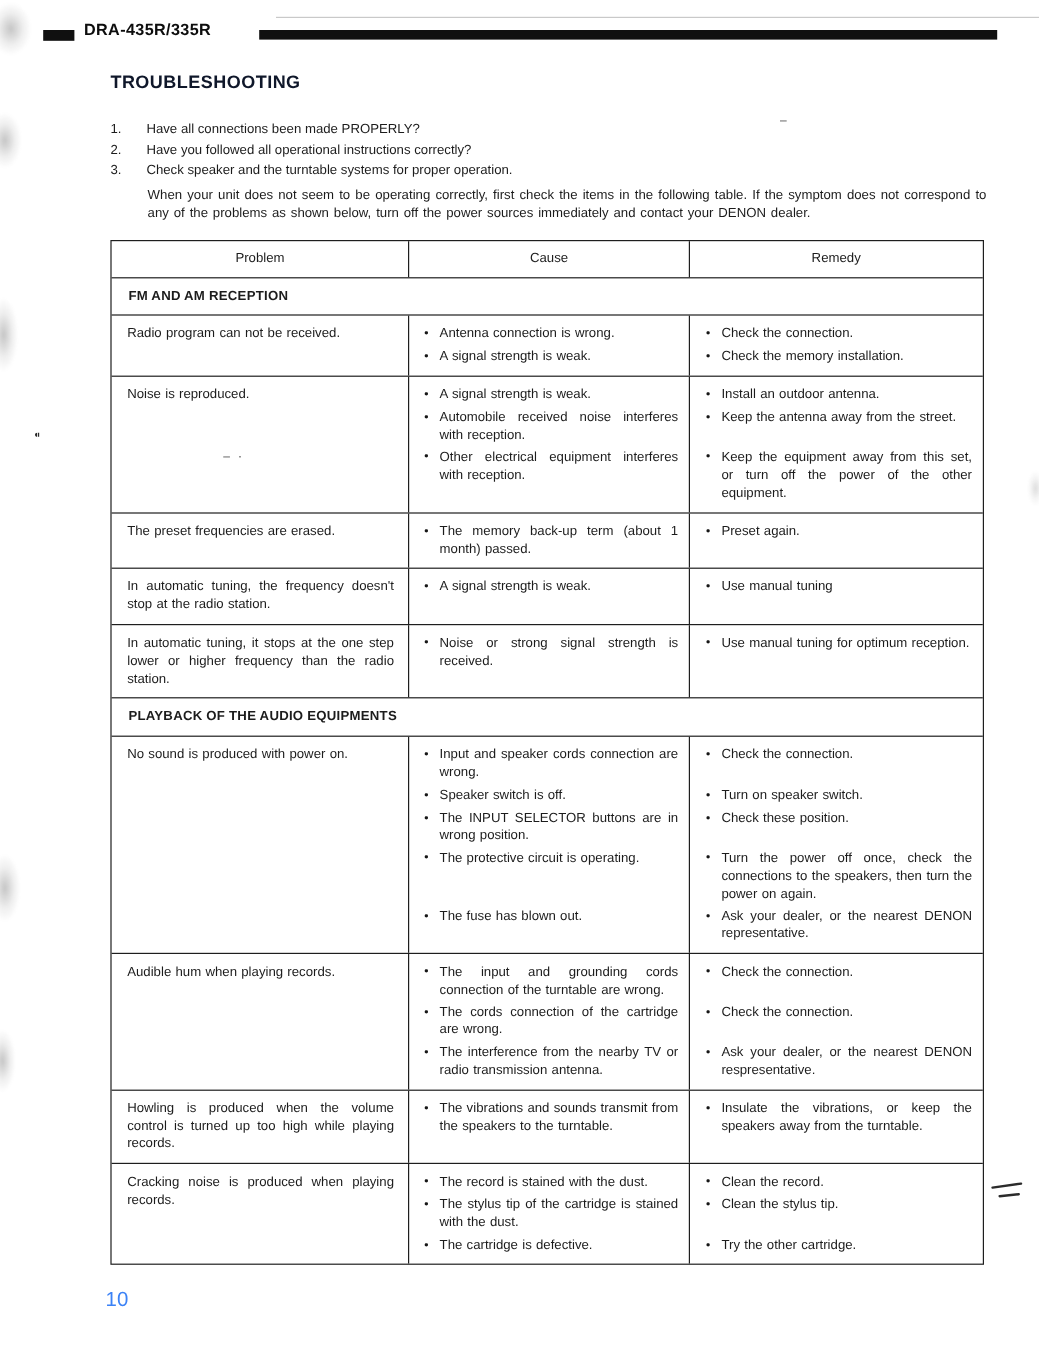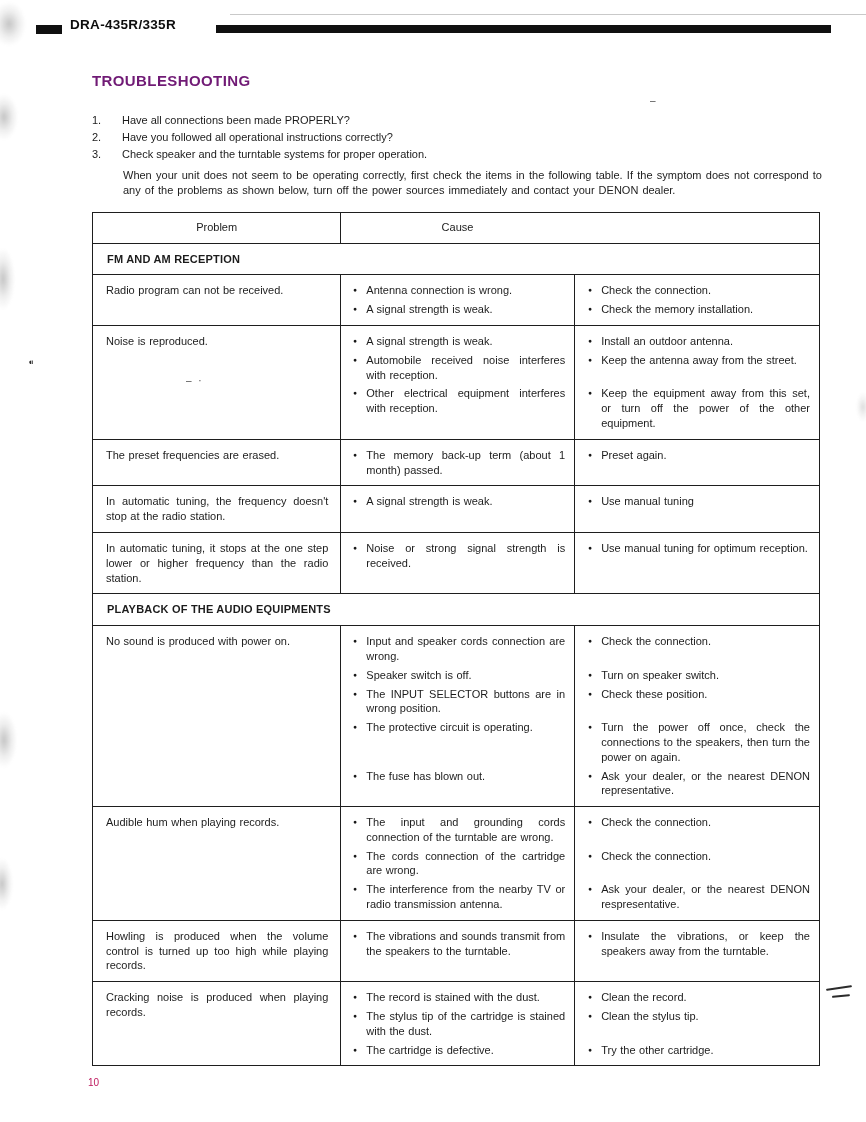--- a/index.html
+++ b/index.html
@@ -17,21 +17,21 @@
 
   
   .model-bar { position:absolute; top:18px; left:0; right:0; height:20px;text-align:center; }
   .model-sq { position:absolute; left:36px; top:7px; width:26px; height:9px; background:#101010; }
   .model-name { position:absolute; left:70px; top:0px; font-weight:bold; font-size:13.5px; letter-spacing:0.3px; color:#0d0d0d; }
   .model-rule { position:absolute; left:216px; top:7px; width:615px; height:8px; background:#101010; }
   .top-hairline { position:absolute; left:230px; top:-4px; width:636px; height:1px; background:#c9c9c9; }
 
   
   .content { position:absolute; top:62px; left:92px; width:730px; }
-  .doc-title { font-weight:bold; font-size:15px; letter-spacing:0.4px; color:#701a75; margin:12px 0 24px 0; }
+  .doc-title { font-weight:bold; font-size:15px; letter-spacing:0.4px; color:#0f172a; margin:0 0 24px 0; }
 
   .intro-item { display:flex; margin:0 0 2.5px 0; }
   .intro-num { width:30px; flex:none; }
   .intro-par { margin-top:6px; text-align:justify; word-spacing:1px;margin-left:31px; }
 
   
   .ttable { margin-top:14px; border:1.5px solid #1e1e1e; width:728px; }
   .thead { display:grid; grid-template-columns:248fr 234fr 246fr; }
   .hcell { text-align:center; padding:7px 4px 8px 4px; }
   .hcell + .hcell { border-left:1px solid #1e1e1e; }
@@ -44,21 +44,21 @@
   .pairs { position:relative; border-left:1px solid #1e1e1e; padding:8px 0; }
   .pairs::before { content:""; position:absolute; top:0; bottom:0; left:48.75%; width:1px; background:#1e1e1e; }
   .pair { display:grid; grid-template-columns:48.75% 51.25%; }
   .pair + .pair { margin-top:4px; }
   .pcell { padding:0 9px 0 12px; }
   .pcell.remedy-cell { padding-left:14px; }
   .bitem { position:relative; padding-left:13px; text-align:justify; word-spacing:0.5px; }
   .bitem::before { content:"●"; position:absolute; left:0; top:0; font-size:6.5px; line-height:14.8px; color:#161616; }
 
   
-  .page-num { position:absolute; left:88px; top:1076px; font-size:10px; color:#be185d; }
+  .page-num { position:absolute; left:88px; top:1076px; font-size:17px; color:#3b82f6; }
 
   
   .smudge { position:absolute; pointer-events:none;
     background:radial-gradient(closest-side, rgba(90,90,90,0.35), rgba(120,120,120,0.12) 60%, rgba(255,255,255,0) 100%);
     filter:blur(1px); }
   .sm1 { left:-8px; top:2px;   width:34px; height:44px; }
   .sm2 { left:-10px; top:94px; width:28px; height:46px; }
   .sm3 { left:-9px; top:248px; width:24px; height:62px; }
   .sm4 { left:-9px; top:712px; width:26px; height:56px; }
   .sm5 { left:-9px; top:858px; width:22px; height:52px; }
@@ -99,20 +99,21 @@
       <span>Check speaker and the turntable systems for proper operation.</span>
     </div>
   </div>
 
   <div class="intro-par">When your unit does not seem to be operating correctly, first check the items in the following table. If the symptom does not correspond to any of the problems as shown below, turn off the power sources immediately and contact your DENON dealer.</div>
 
   <div class="ttable">
     <div class="thead">
       <div class="hcell">Problem</div>
       <div class="hcell">Cause</div>
+      <div class="hcell">Remedy</div>
     </div>
     <div class="tbody">
         <div class="section-row"><span class="section-title">FM AND AM RECEPTION</span></div>
         <div class="trow">
           <div class="problem-cell">Radio program can not be received.</div>
           <div class="pairs">
             <div class="pair">
               <div class="pcell cause-cell">
                 <div class="bitem">Antenna connection is wrong.</div>
               </div>

